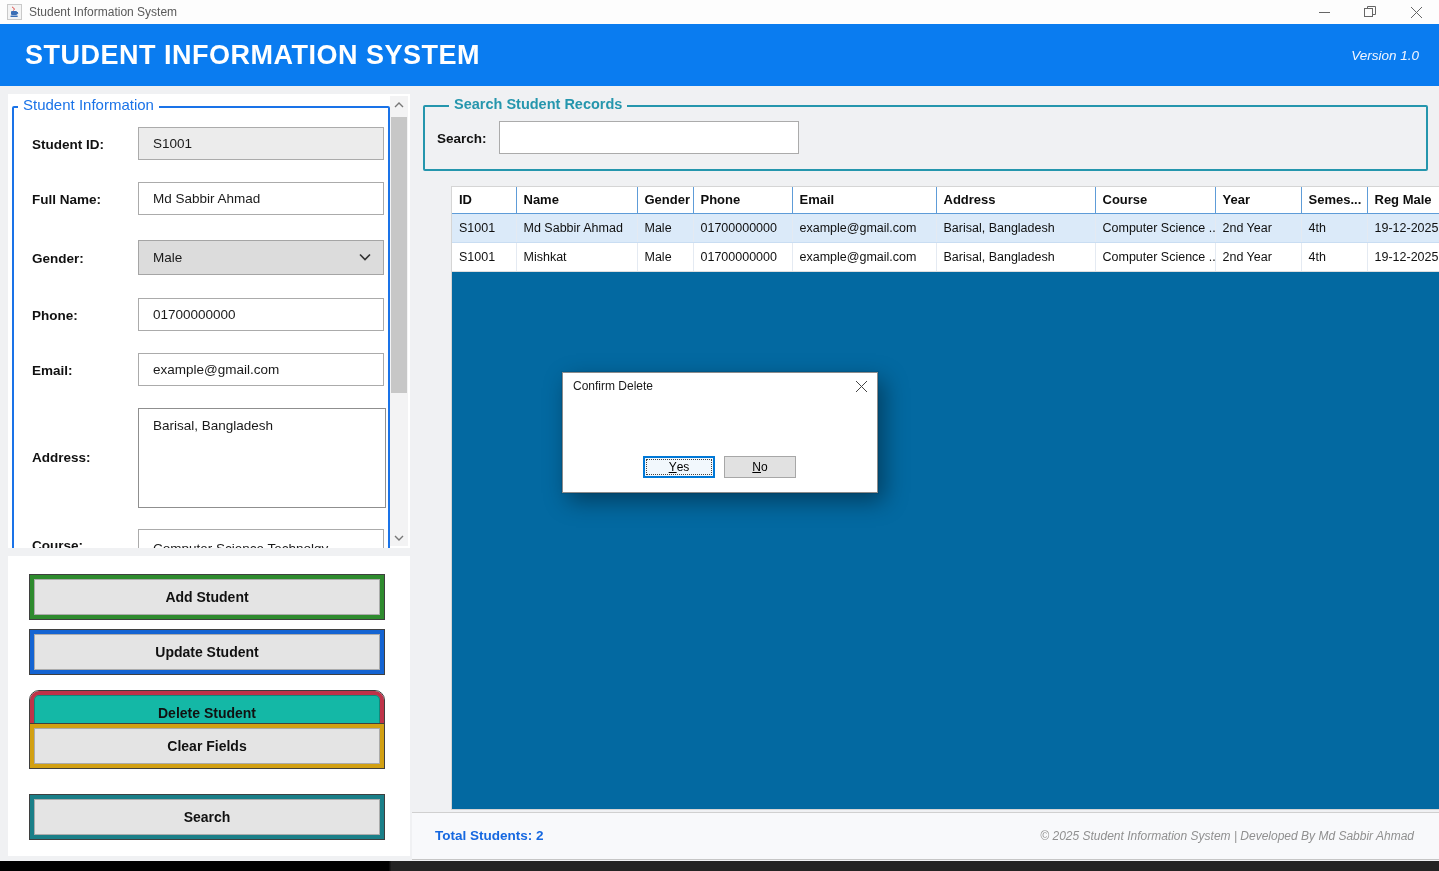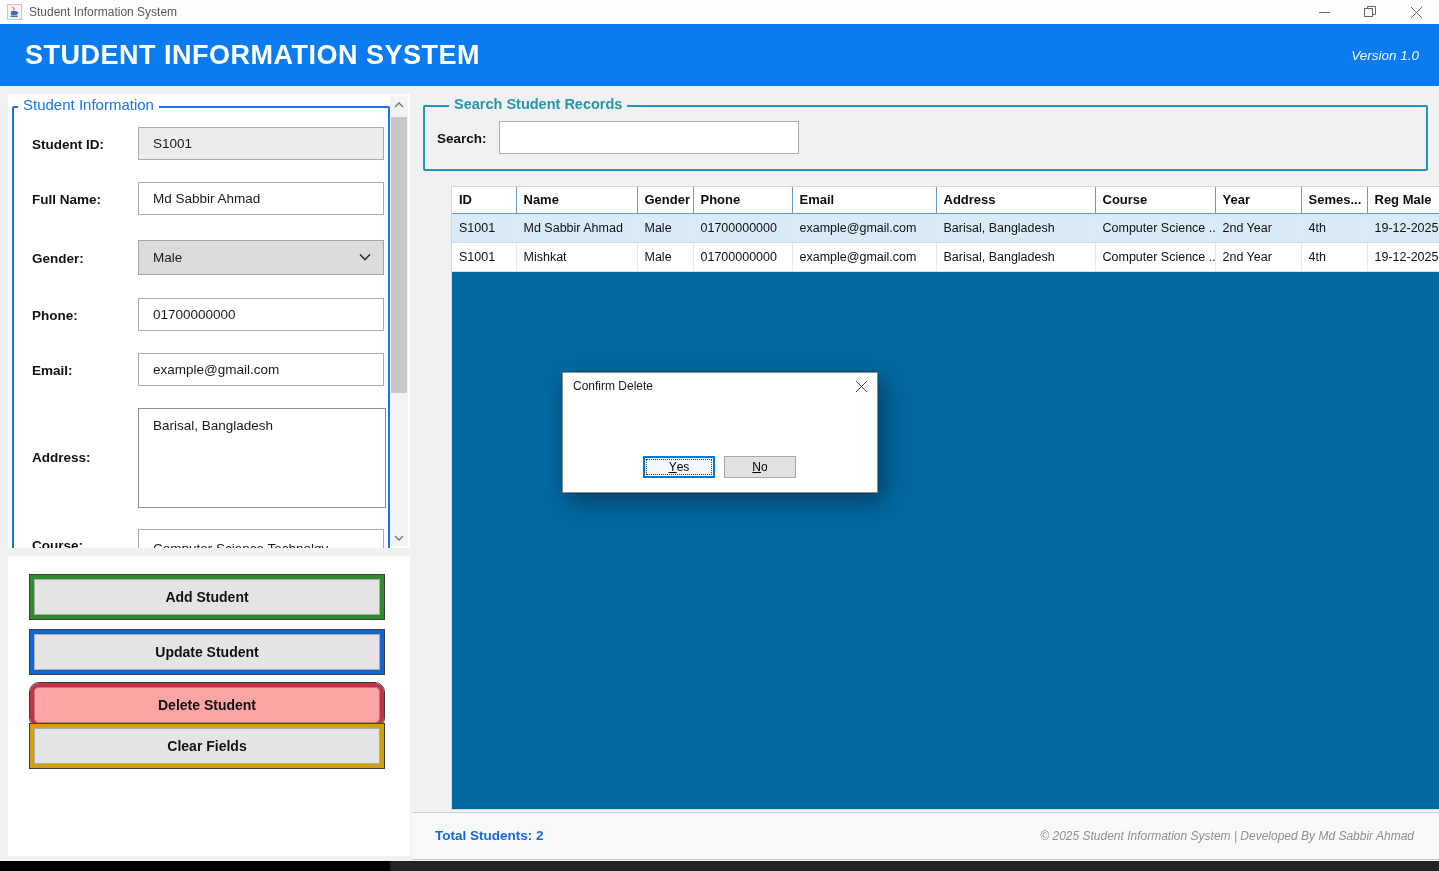--- a/index.html
+++ b/index.html
@@ -222,22 +222,23 @@
         <svg width="10" height="6" viewBox="0 0 10 6" fill="none" stroke="#777" stroke-width="1.4">
             <path d="M1 1 L5 5 L9 1"></path>
           </svg>
       </div>
     </div>
   </div>
 
   <div class="card card-btns">
     <button class="abtn" style="top: 19px; border-color: rgb(46, 139, 46); background: rgb(228, 228, 228);">Add Student</button>
     <button class="abtn" style="top: 74px; border-color: rgb(20, 100, 210); background: rgb(228, 228, 228);">Update Student</button>
-    <button class="abtn" style="top: 127px; border-color: rgb(191, 51, 73); background: #fca5a5; border-radius: 9px;">Delete Student</button>
+    <button class="abtn" style="top: 135px; border-color: rgb(191, 51, 73); background: #14b8a6; border-radius: 9px;">Delete Student</button>
     <button class="abtn" style="top: 168px; border-color: rgb(210, 160, 18); background: rgb(228, 228, 228);">Clear Fields</button>
+    <button class="abtn" style="top: 239px; border-color: rgb(26, 127, 136); background: rgb(228, 228, 228);">Search</button>
   </div>
 
   <div class="group-search">
     <span class="group-title-search">Search Student Records</span>
     <span class="search-label">Search:</span>
     <input class="search-input" value="" style="">
   </div>
 
   <div class="table-wrap">
     <table class="records" id="records-table">

